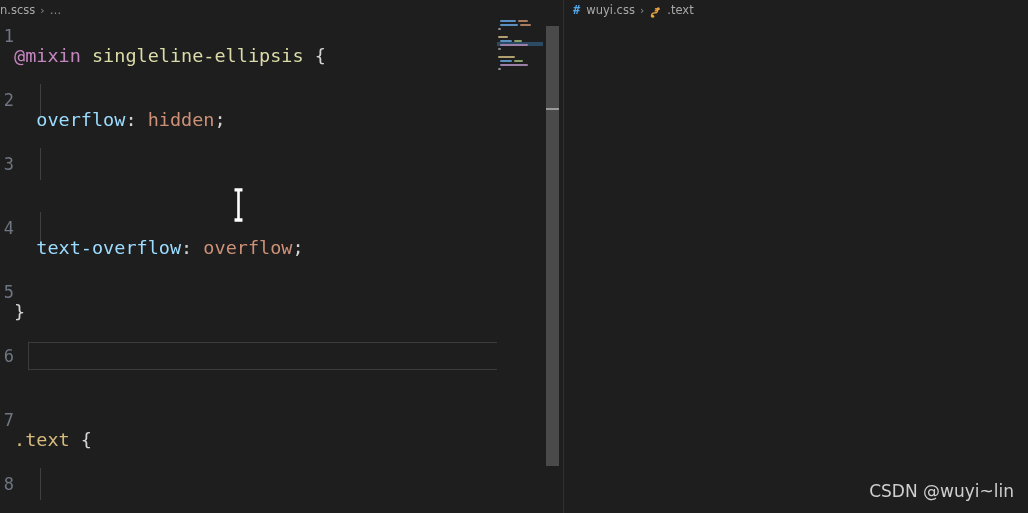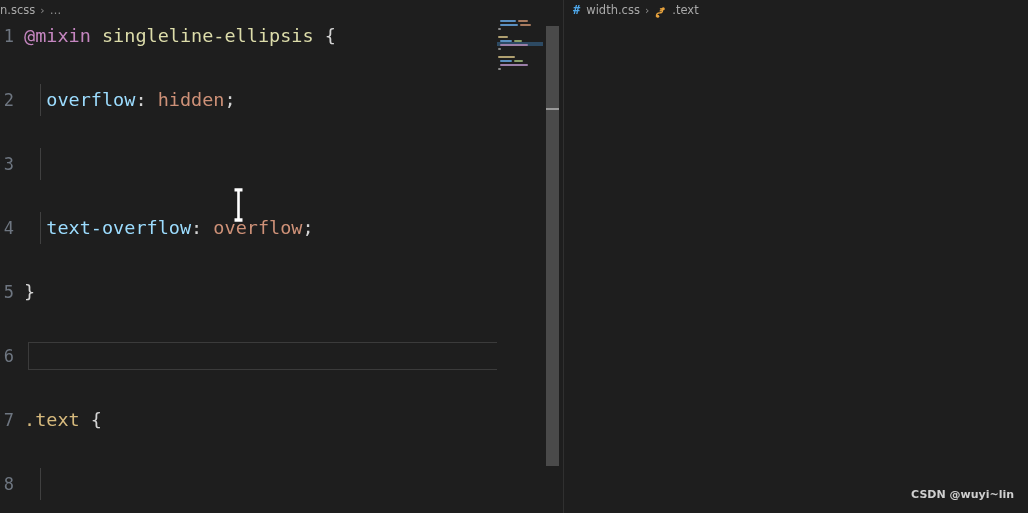--- a/index.html
+++ b/index.html
@@ -101,21 +101,21 @@
     font-family: "DejaVu Sans Mono", "Liberation Mono", monospace;
     overflow: hidden;
     pointer-events: none;
   }
   .pane-left  .gutter-num { left: -14px;  width: 28px; }
 
   .code-text {
     position: absolute;
     top: 0;
   }
-  .pane-left  .code-text { left: 24px; }
+  .pane-left  .code-text { left: 14px; margin-top: 20px; }
   .pane-right .code-text { left: 648px; }
 
   
   .indent-guide {
     position: absolute;
     top: 0;
     width: 1px;
     height: 32px;
     background: #404040;
   }
@@ -190,24 +190,23 @@
     pointer-events: none;
   }
 
   
   .watermark {
     position: absolute;
     right: 14px;
     bottom: 12px;
     color: #cfcfcf;
     font-family: "DejaVu Sans", "Liberation Sans", sans-serif;
-    font-size: 11px;
+    font-size: 17px;
     z-index: 70;
     white-space: nowrap;
-    font-weight: bold;
   }
 </style>
 </head>
 <body>
 
 <div id="app">
 
   <div class="pane pane-left">
 
     <div class="breadcrumb bc-left">
@@ -297,21 +296,21 @@
     </div>
 
   </div>
 
   <div class="pane-split"></div>
 
   <div class="pane pane-right">
 
     <div class="breadcrumb bc-right">
       <span class="bc-icon-hash">#</span>
-      <span class="bc-seg">width.css</span>
+      <span class="bc-seg">wuyi.css</span>
       <span class="bc-sep">›</span>
       <span class="bc-icon-css">
         <svg width="13" height="13" viewBox="0 0 16 16" xmlns="http://www.w3.org/2000/svg">
           <path d="M3 12.5 C3 9.5 5 8.5 7 8.5 C9 8.5 10.5 7.5 10.5 5.5 C10.5 3.8 9.2 3 8 3.6" stroke="#e8a33d" stroke-width="1.7" fill="none" stroke-linecap="round"></path>
           <circle cx="4.6" cy="12.6" r="1.9" fill="#e8a33d"></circle>
           <circle cx="11.4" cy="3.4" r="1.9" fill="#e8a33d"></circle>
           <path d="M7.5 6.2 L10 4.8" stroke="#e8a33d" stroke-width="1.5" stroke-linecap="round"></path>
         </svg>
       </span>
       <span class="bc-seg">.text</span>

